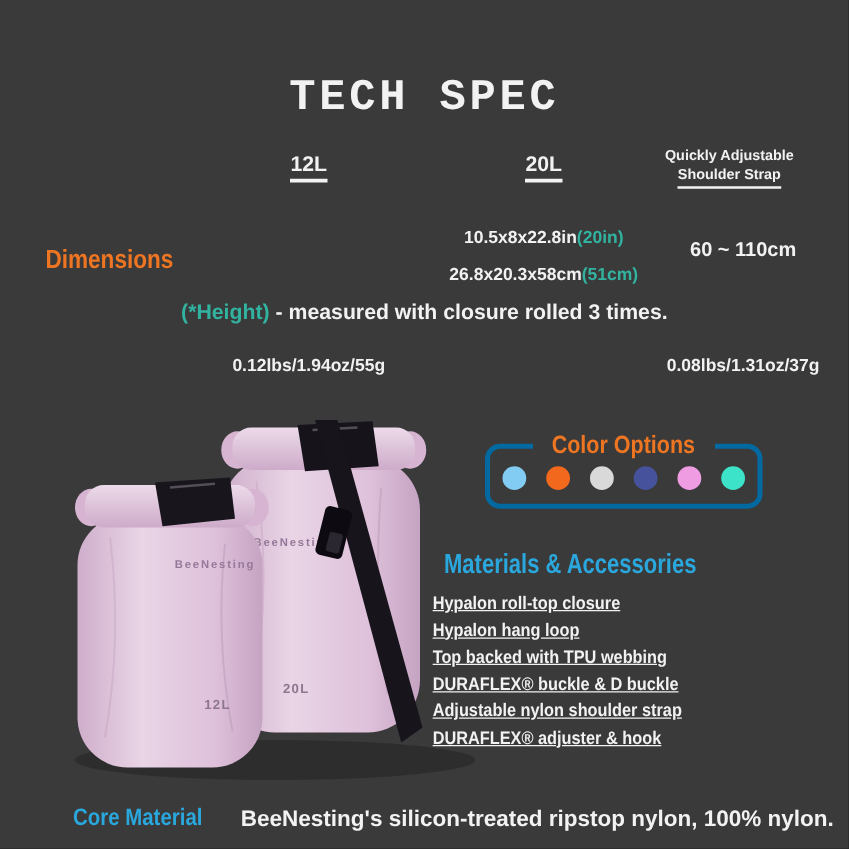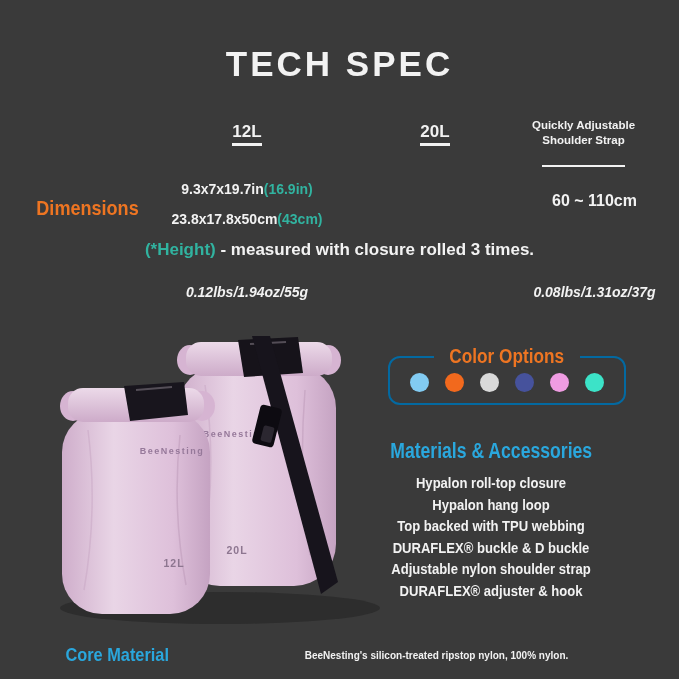--- a/index.html
+++ b/index.html
@@ -4,80 +4,80 @@
 <style>
   html,body{margin:0;padding:0;background:#222;}
   .canvas{
     position:relative;width:679px;height:679px;overflow:hidden;
     background:var(--bg,#3a3a3a);
     font-family:"Liberation Sans",sans-serif;
     font-weight:bold;color:var(--text,#f2f2f2);
   }
   .cond{display:inline-block;transform:scaleX(.86);transform-origin:center;white-space:nowrap;}
   .teal{color:var(--teal,#31b3a0);}
-  .title{position:absolute;top:44px;left:0;width:100%;text-align:center;
-         font-size:35px;letter-spacing:3px;margin:0;}
+  .title{position:absolute;top:58px;left:0;width:100%;text-align:center;
+         font-size:35px;letter-spacing:3px;margin:0;font-family:Liberation Mono, monospace;}
   .hdr{position:absolute;top:122px;text-align:center;font-size:17px;}
   .hdr .u{display:inline-block;border-bottom:3px solid #f2f2f2;padding-bottom:1px;}
   .hdr-12l{left:157px;width:180px;}
   .hdr-20l{left:345px;width:180px;}
   .hdr-strap{left:501px;width:165px;top:118px;font-size:11.5px;line-height:15px;}
-  .hdr-strap .u{border-bottom:2px solid #f2f2f2;padding-bottom:17px;}
+  .hdr-strap .u{border-bottom:2px solid #f2f2f2;padding-bottom:1px;}
   .row-label{position:absolute;left:28px;width:120px;text-align:left;
              color:var(--orange,#ee7522);font-size:21px;}
   .dims-label{top:196px;}
   .weight-label{top:280px;}
   .cell{position:absolute;text-align:center;}
   .col-12l{left:152px;width:190px;}
   .col-20l{left:340px;width:190px;}
   .col-strap{left:512px;width:165px;}
   .dims-cell{top:174px;}
   .dim-line{line-height:30px;font-size:14px;white-space:nowrap;}
   .strap-value{top:192px;font-size:16px;}
   .note{position:absolute;top:240px;left:0;width:100%;text-align:center;font-size:17px;}
-  .weight-value{top:284px;font-size:14px;font-style:italic;}
+  .weight-value{top:284px;font-size:14px;}
   .bags{position:absolute;left:40px;top:330px;width:345px;height:300px;}
   .bag-brand{font-size:9px;letter-spacing:1.5px;fill:#96799a;text-anchor:middle;}
   .bag-size{font-size:10.5px;letter-spacing:1px;fill:#8d7690;text-anchor:middle;}
   .color-box{position:absolute;left:388px;top:345px;width:194px;margin:0;
-             border:2px solid #0369a1;border-radius:12px;padding:4px 20px 11px;}
+             border:4px solid #0369a1;border-radius:12px;padding:4px 10px 11px;}
   .color-box legend{padding:0 6px;margin:0 auto;font-size:20px;
                     color:var(--orange,#ee7522);text-align:center;}
   .dots{display:flex;justify-content:space-between;margin-top:1px;}
   .dot{width:19px;height:19px;border-radius:50%;}
-  .materials{position:absolute;left:330px;top:438px;width:322px;text-align:center;}
+  .materials{position:absolute;left:330px;top:438px;width:322px;text-align:left;text-decoration:underline;}
   .materials h2{margin:0 0 9px;font-size:22px;color:var(--cyan,#2aa7dd);}
   .materials h2 .cond{transform:scaleX(.8);}
   .materials .list{transform:scaleX(.9);transform-origin:center;}
   .materials .item{font-size:14.5px;line-height:21.5px;white-space:nowrap;}
-  .core{position:absolute;left:28px;top:644px;right:12px;display:flex;align-items:center;}
+  .core{position:absolute;left:28px;top:644px;right:12px;display:flex;align-items:flex-end;}
   .core-label{width:178px;text-align:center;font-size:19px;color:var(--cyan,#2aa7dd);}
-  .core-value{flex:1;text-align:center;font-size:10px;white-space:nowrap;}
+  .core-value{flex:1;text-align:center;font-size:18px;white-space:nowrap;}
 </style>
 </head>
 <body>
 
 <div class="canvas">
 
   <h1 class="title"><span>TECH SPEC</span></h1>
 
   <div class="hdr hdr-12l"><span class="u">12L</span></div>
   <div class="hdr hdr-20l"><span class="u">20L</span></div>
   <div class="hdr hdr-strap">
     <div>Quickly Adjustable</div>
     <div><span class="u">Shoulder Strap</span></div>
   </div>
 
   <div class="row-label dims-label"><span class="cond">Dimensions</span></div>
 
-  <div class="cell dims-cell col-12l">
-    <div class="dim-line"><span>9.3x7x19.7in</span><span class="teal">(16.9in)</span></div>
-    <div class="dim-line"><span>23.8x17.8x50cm</span><span class="teal">(43cm)</span></div>
+
+  <div class="cell dims-cell col-20l">
+    <div class="dim-line"><span>10.5x8x22.8in</span><span class="teal">(20in)</span></div>
+    <div class="dim-line"><span>26.8x20.3x58cm</span><span class="teal">(51cm)</span></div>
   </div>
-
 
   <div class="cell strap-value col-strap">60 ~ 110cm</div>
 
   <div class="note"><span class="teal">(*Height)</span><span> - measured with closure rolled 3 times.</span></div>
 
   <div class="cell weight-value col-12l">0.12lbs/1.94oz/55g</div>
   <div class="cell weight-value col-strap">0.08lbs/1.31oz/37g</div>
 
   <svg class="bags" viewBox="0 0 345 300" xmlns="http://www.w3.org/2000/svg">
     <defs>

